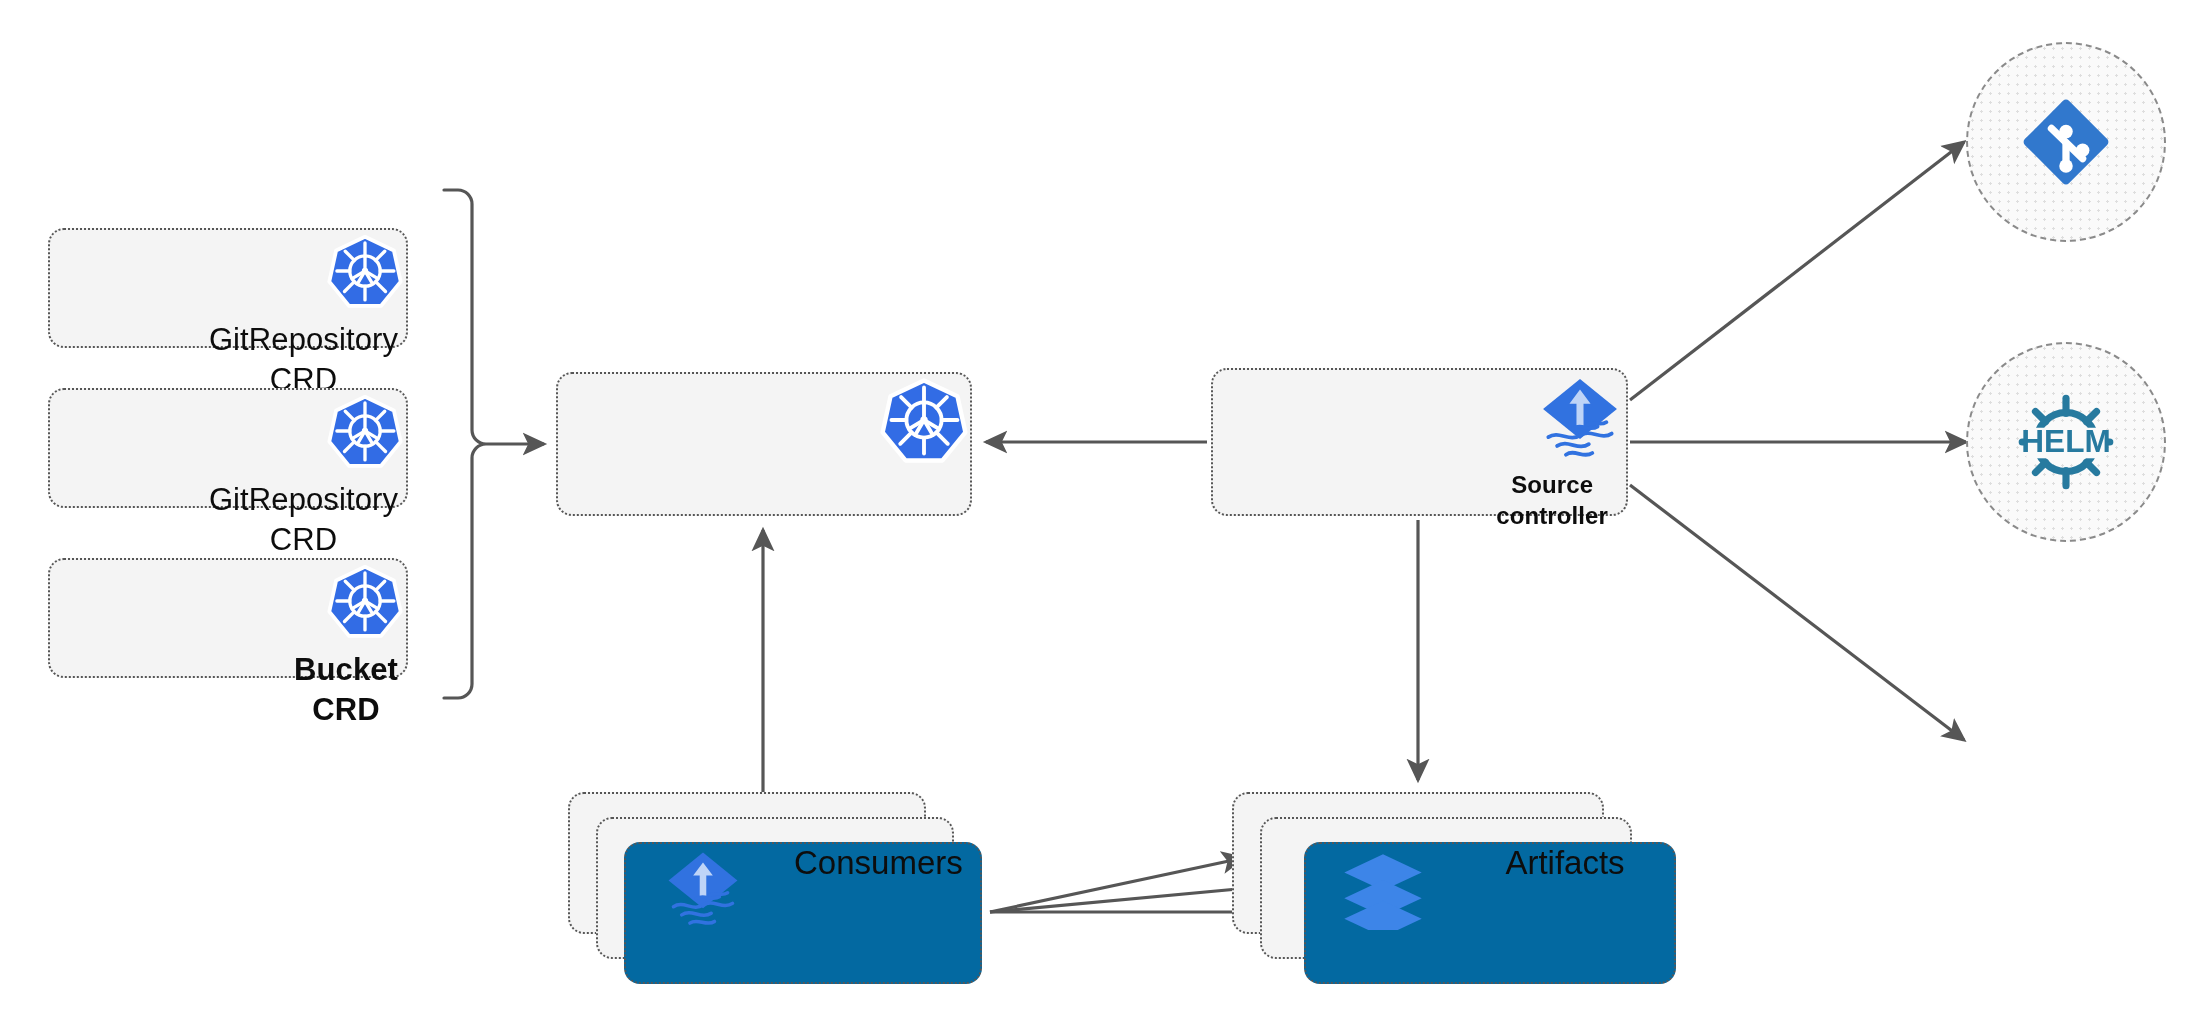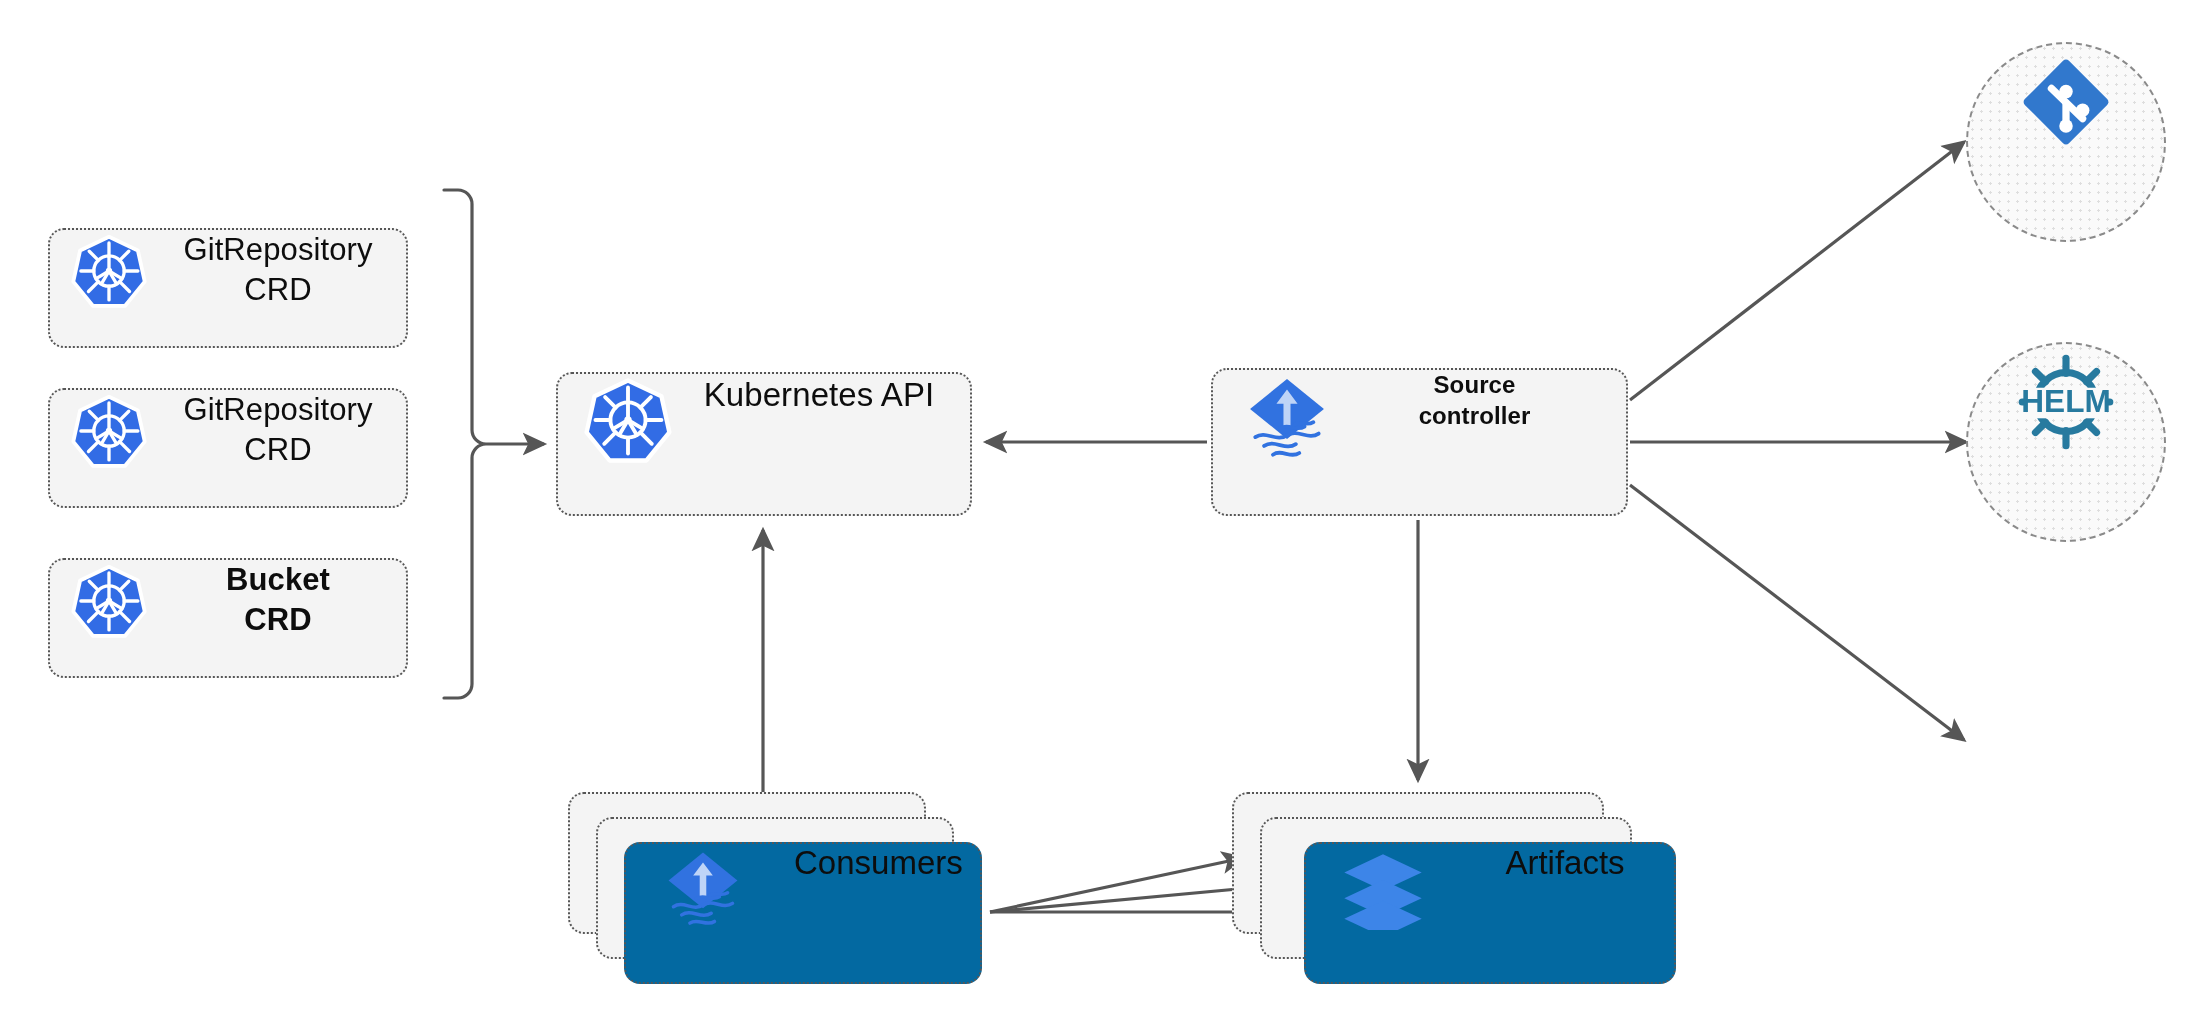--- a/index.html
+++ b/index.html
@@ -27,21 +27,22 @@
     height: 1030px;
     pointer-events: none;
   }
   .node {
     position: absolute;
     box-sizing: border-box;
     background: #f4f4f4;
     border: 2px dotted #565656;
     border-radius: 16px;
     display: flex;
-    align-items: flex-start;
+    flex-direction: column;
+    align-items: flex-end;
     justify-content: flex-start;
     gap: 8px;
   }
   .node .icon-slot {
     flex: 0 0 auto;
     display: flex;
     align-items: center;
     justify-content: center;
   }
   .node .label {
@@ -106,20 +107,21 @@
   .ext-circle {
     position: absolute;
     box-sizing: border-box;
     width: 200px; height: 200px;
     border-radius: 50%;
     border: 2px dashed #8a8a8a;
     background-color: #fafafa;
     background-image: radial-gradient(#dedede 1px, transparent 1.2px);
     background-size: 9px 9px;
     display: flex;
+    align-items: center;
     justify-content: center;
   }
   .ext-circle .icon-slot { width: 116px; height: 116px; display:flex; align-items:center; justify-content:center;}
 </style>
 </head>
 <body>
 
 <div id="canvas">
 
   <svg id="edges" viewBox="0 0 2196 1030">
@@ -255,21 +257,20 @@
           <line x1="36" y1="64" x2="23" y2="77"></line>
           <line x1="50" y1="32" x2="50" y2="50"></line>
           <line x1="50" y1="50" x2="67" y2="60"></line>
           <line x1="50" y1="50" x2="60" y2="67"></line>
           <line x1="50" y1="50" x2="40" y2="67"></line>
           <line x1="50" y1="50" x2="33" y2="60"></line>
         </g>
         <circle cx="50" cy="50" r="4.2" fill="#ffffff"></circle>
       </svg>
     </span>
-    <span class="label">Kubernetes API</span>
   </div>
 
   <div class="node srcctl-node">
     <span class="icon-slot">
       <svg viewBox="0 0 100 100" width="88" height="88" aria-hidden="true">
         <polygon points="50,8 92,42 50,76 8,42" fill="#3172e0"></polygon>
         <path d="M 50 20 L 62 36 L 54 36 L 54 62 L 46 62 L 46 36 L 38 36 Z" fill="#bed4f7"></path>
         <g fill="none" stroke="#3172e0" stroke-width="4.3" stroke-linecap="round">
           <path d="M 14 74 C 26 66 38 80 50 72"></path>
           <path d="M 24 84 C 36 76 48 90 60 82"></path>

